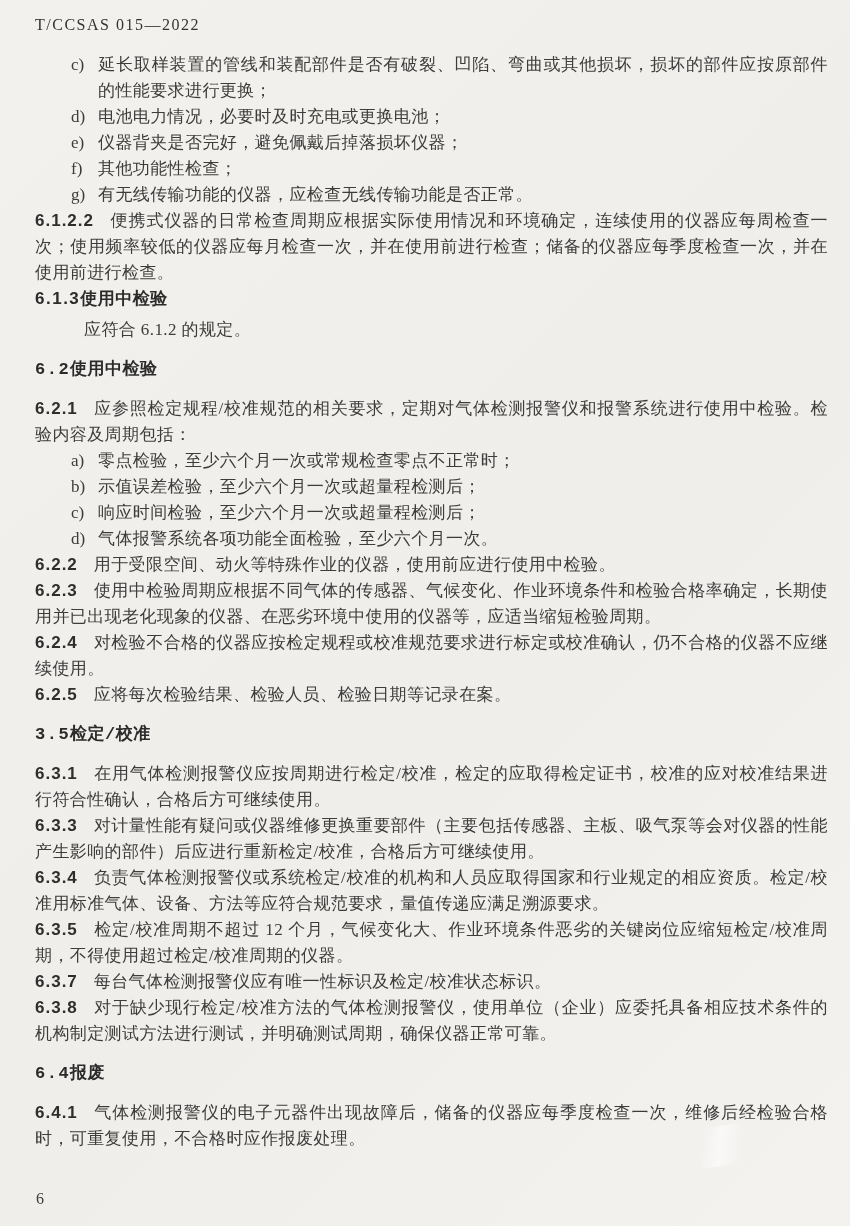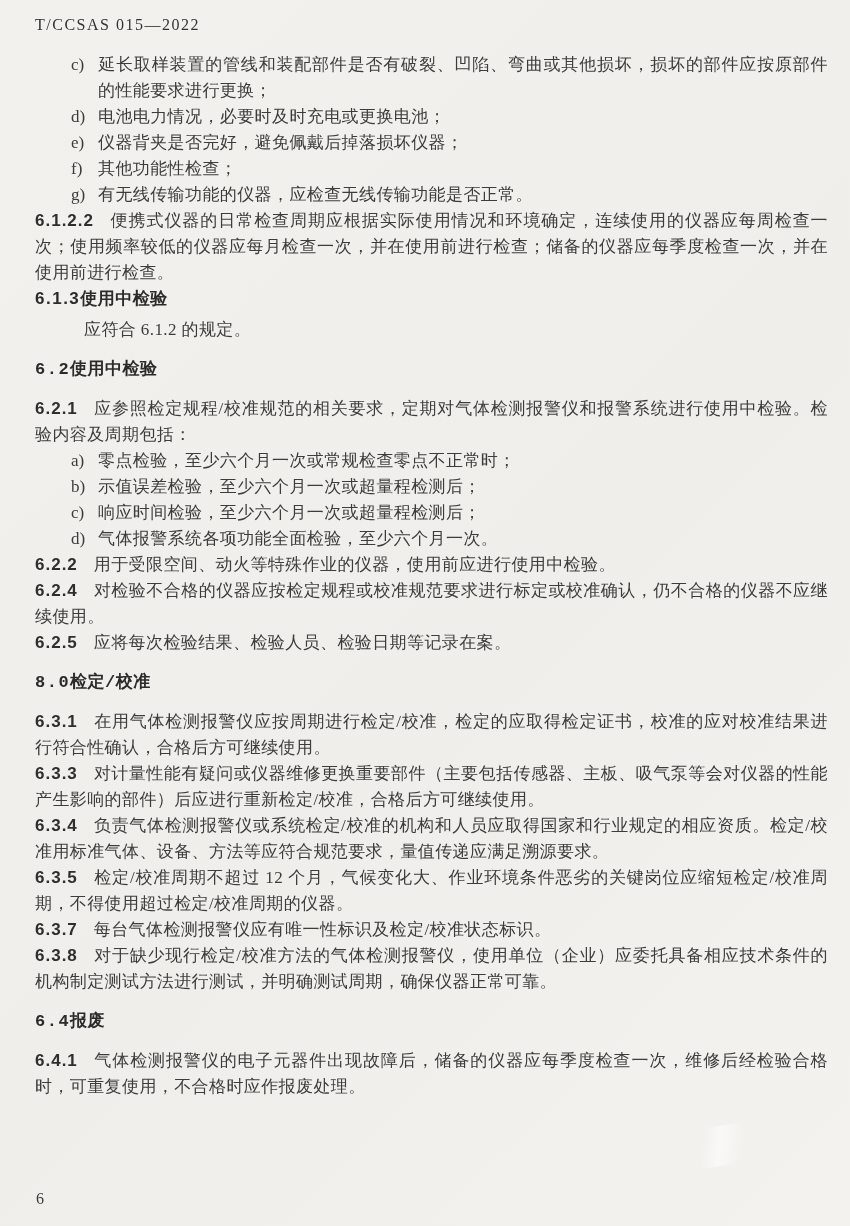--- a/index.html
+++ b/index.html
@@ -113,23 +113,24 @@
       <p class="clause"><span class="clause-num">6.1.2.2</span><span class="clause-text">便携式仪器的日常检查周期应根据实际使用情况和环境确定，连续使用的仪器应每周检查一次；使用频率较低的仪器应每月检查一次，并在使用前进行检查；储备的仪器应每季度检查一次，并在使用前进行检查。</span></p>
       <div class="heading-3"><span class="h-num">6.1.3</span><span class="h-title">使用中检验</span></div>
       <p class="indent-para">应符合 6.1.2 的规定。</p>
       <div class="heading-2"><span class="h-num">6.2</span><span class="h-title">使用中检验</span></div>
       <p class="clause"><span class="clause-num">6.2.1</span><span class="clause-text">应参照检定规程/校准规范的相关要求，定期对气体检测报警仪和报警系统进行使用中检验。检验内容及周期包括：</span></p>
       <div class="list-item"><span class="li-label">a)</span><span class="li-text">零点检验，至少六个月一次或常规检查零点不正常时；</span></div>
       <div class="list-item"><span class="li-label">b)</span><span class="li-text">示值误差检验，至少六个月一次或超量程检测后；</span></div>
       <div class="list-item"><span class="li-label">c)</span><span class="li-text">响应时间检验，至少六个月一次或超量程检测后；</span></div>
       <div class="list-item"><span class="li-label">d)</span><span class="li-text">气体报警系统各项功能全面检验，至少六个月一次。</span></div>
       <p class="clause"><span class="clause-num">6.2.2</span><span class="clause-text">用于受限空间、动火等特殊作业的仪器，使用前应进行使用中检验。</span></p>
+      <p class="clause"><span class="clause-num">6.2.3</span><span class="clause-text">使用中检验周期应根据不同气体的传感器、气候变化、作业环境条件和检验合格率确定，长期使用并已出现老化现象的仪器、在恶劣环境中使用的仪器等，应适当缩短检验周期。</span></p>
       <p class="clause"><span class="clause-num">6.2.4</span><span class="clause-text">对检验不合格的仪器应按检定规程或校准规范要求进行标定或校准确认，仍不合格的仪器不应继续使用。</span></p>
       <p class="clause"><span class="clause-num">6.2.5</span><span class="clause-text">应将每次检验结果、检验人员、检验日期等记录在案。</span></p>
-      <div class="heading-2"><span class="h-num">8.0</span><span class="h-title">检定/校准</span></div>
+      <div class="heading-2"><span class="h-num">3.5</span><span class="h-title">检定/校准</span></div>
       <p class="clause"><span class="clause-num">6.3.1</span><span class="clause-text">在用气体检测报警仪应按周期进行检定/校准，检定的应取得检定证书，校准的应对校准结果进行符合性确认，合格后方可继续使用。</span></p>
       <p class="clause"><span class="clause-num">6.3.3</span><span class="clause-text">对计量性能有疑问或仪器维修更换重要部件（主要包括传感器、主板、吸气泵等会对仪器的性能产生影响的部件）后应进行重新检定/校准，合格后方可继续使用。</span></p>
       <p class="clause"><span class="clause-num">6.3.4</span><span class="clause-text">负责气体检测报警仪或系统检定/校准的机构和人员应取得国家和行业规定的相应资质。检定/校准用标准气体、设备、方法等应符合规范要求，量值传递应满足溯源要求。</span></p>
       <p class="clause"><span class="clause-num">6.3.5</span><span class="clause-text">检定/校准周期不超过 12 个月，气候变化大、作业环境条件恶劣的关键岗位应缩短检定/校准周期，不得使用超过检定/校准周期的仪器。</span></p>
       <p class="clause"><span class="clause-num">6.3.7</span><span class="clause-text">每台气体检测报警仪应有唯一性标识及检定/校准状态标识。</span></p>
       <p class="clause"><span class="clause-num">6.3.8</span><span class="clause-text">对于缺少现行检定/校准方法的气体检测报警仪，使用单位（企业）应委托具备相应技术条件的机构制定测试方法进行测试，并明确测试周期，确保仪器正常可靠。</span></p>
       <div class="heading-2"><span class="h-num">6.4</span><span class="h-title">报废</span></div>
       <p class="clause"><span class="clause-num">6.4.1</span><span class="clause-text">气体检测报警仪的电子元器件出现故障后，储备的仪器应每季度检查一次，维修后经检验合格时，可重复使用，不合格时应作报废处理。</span></p>
     </main>
 

